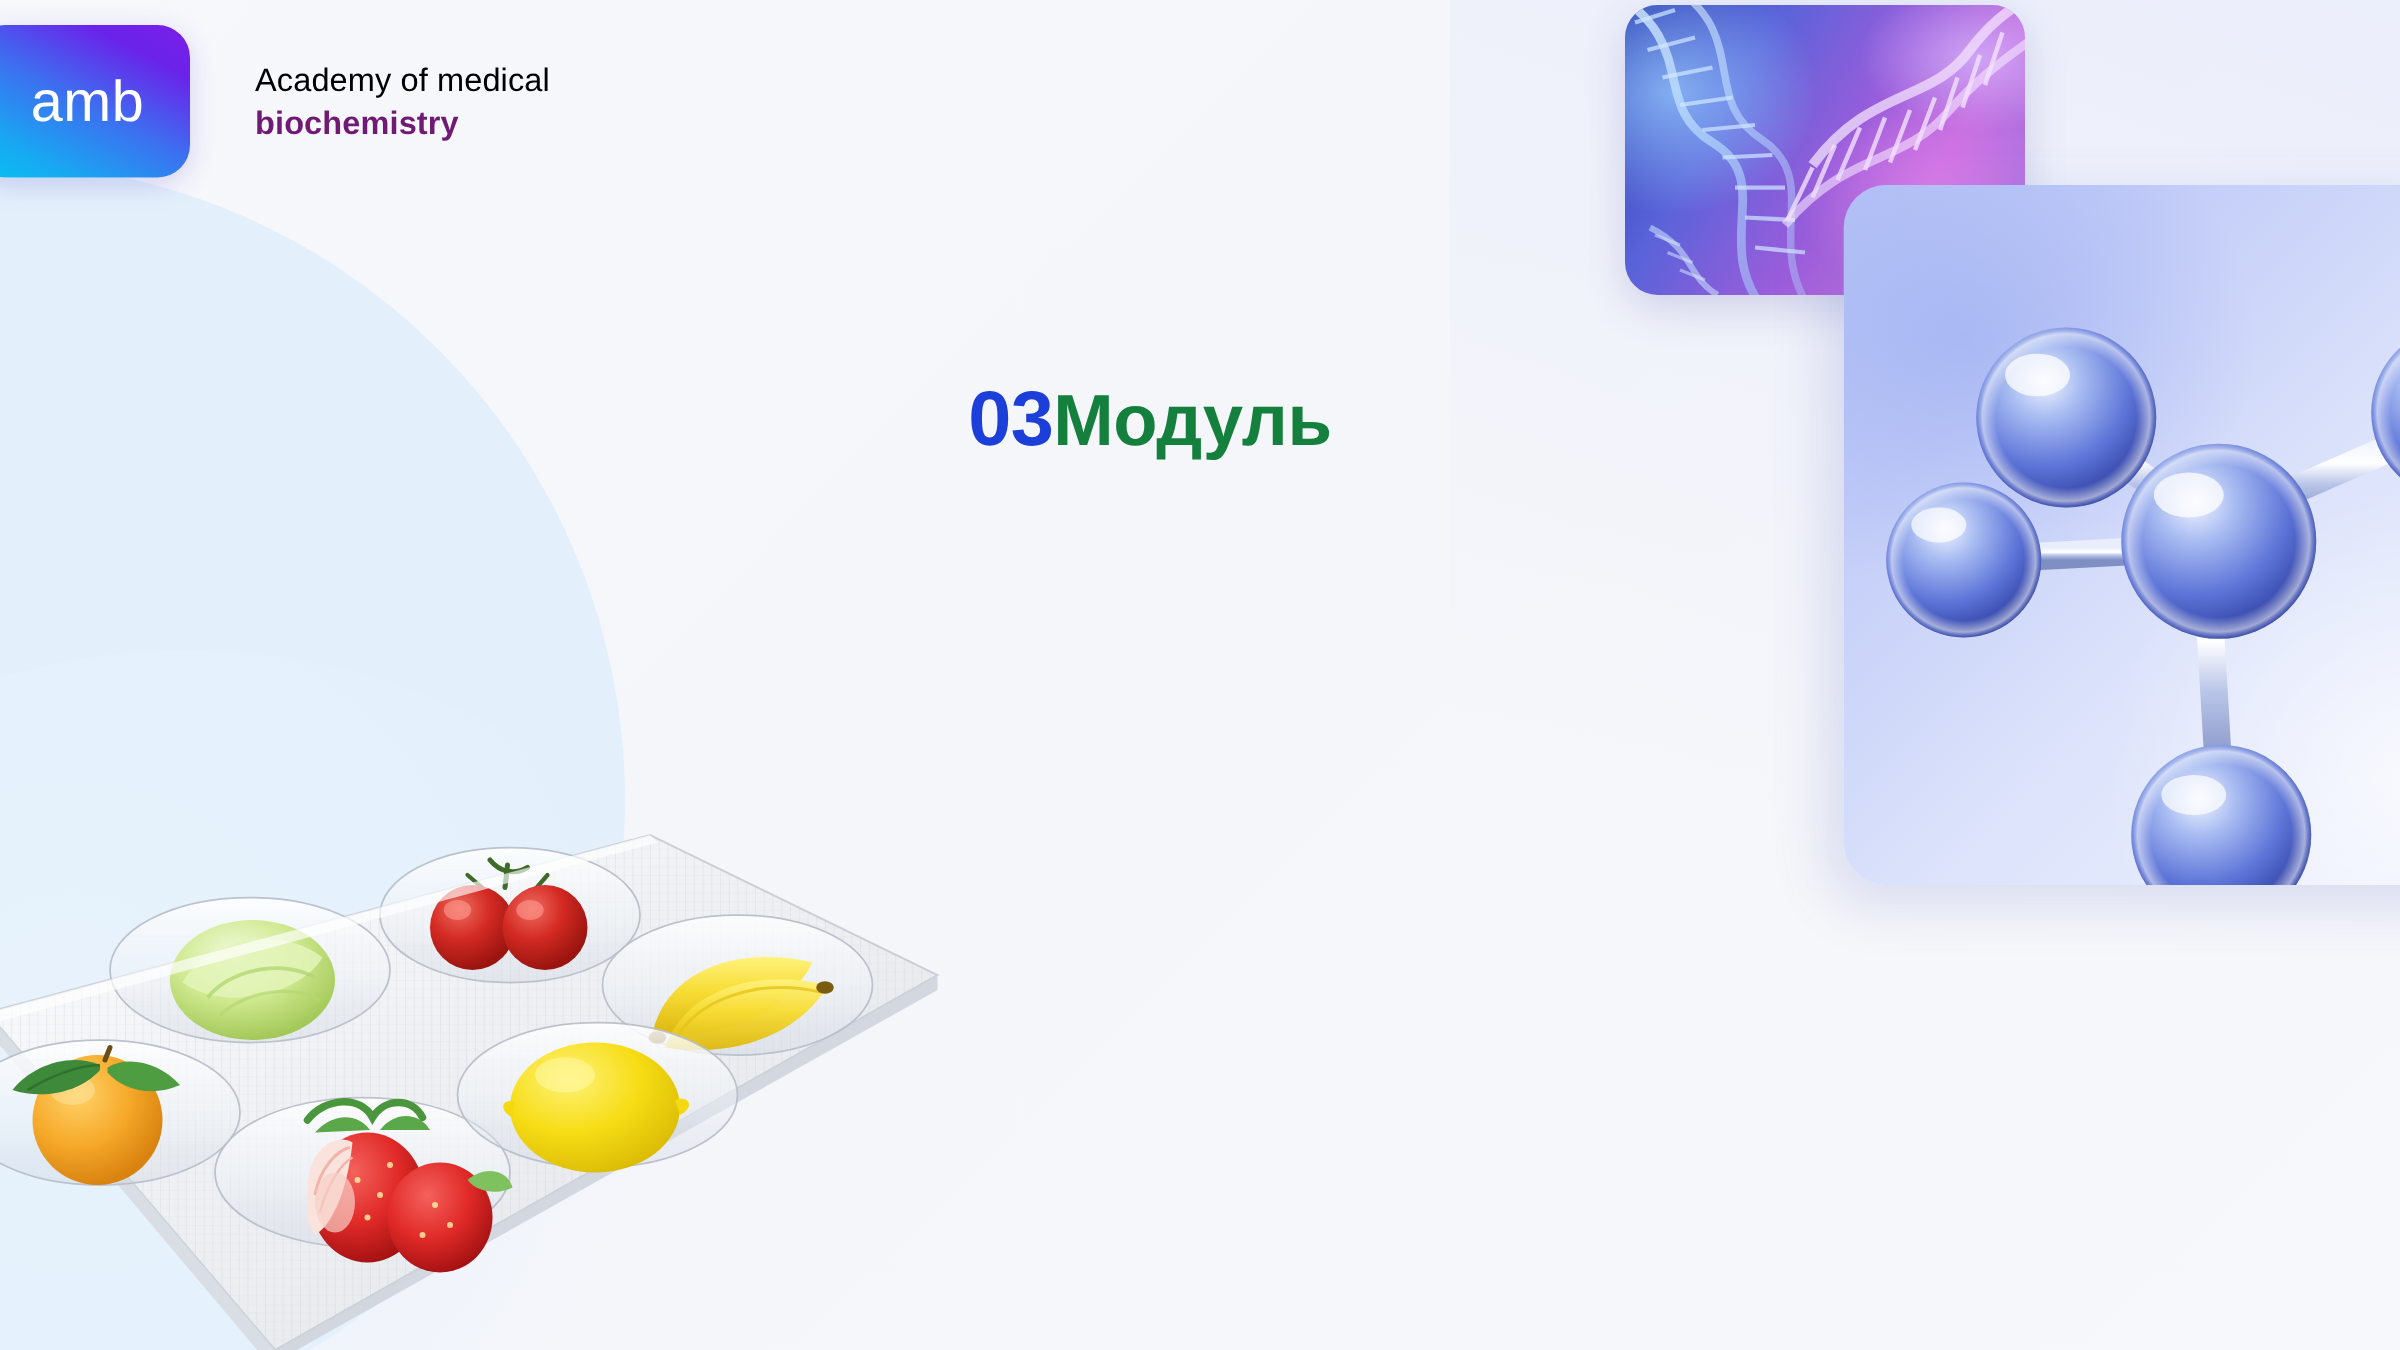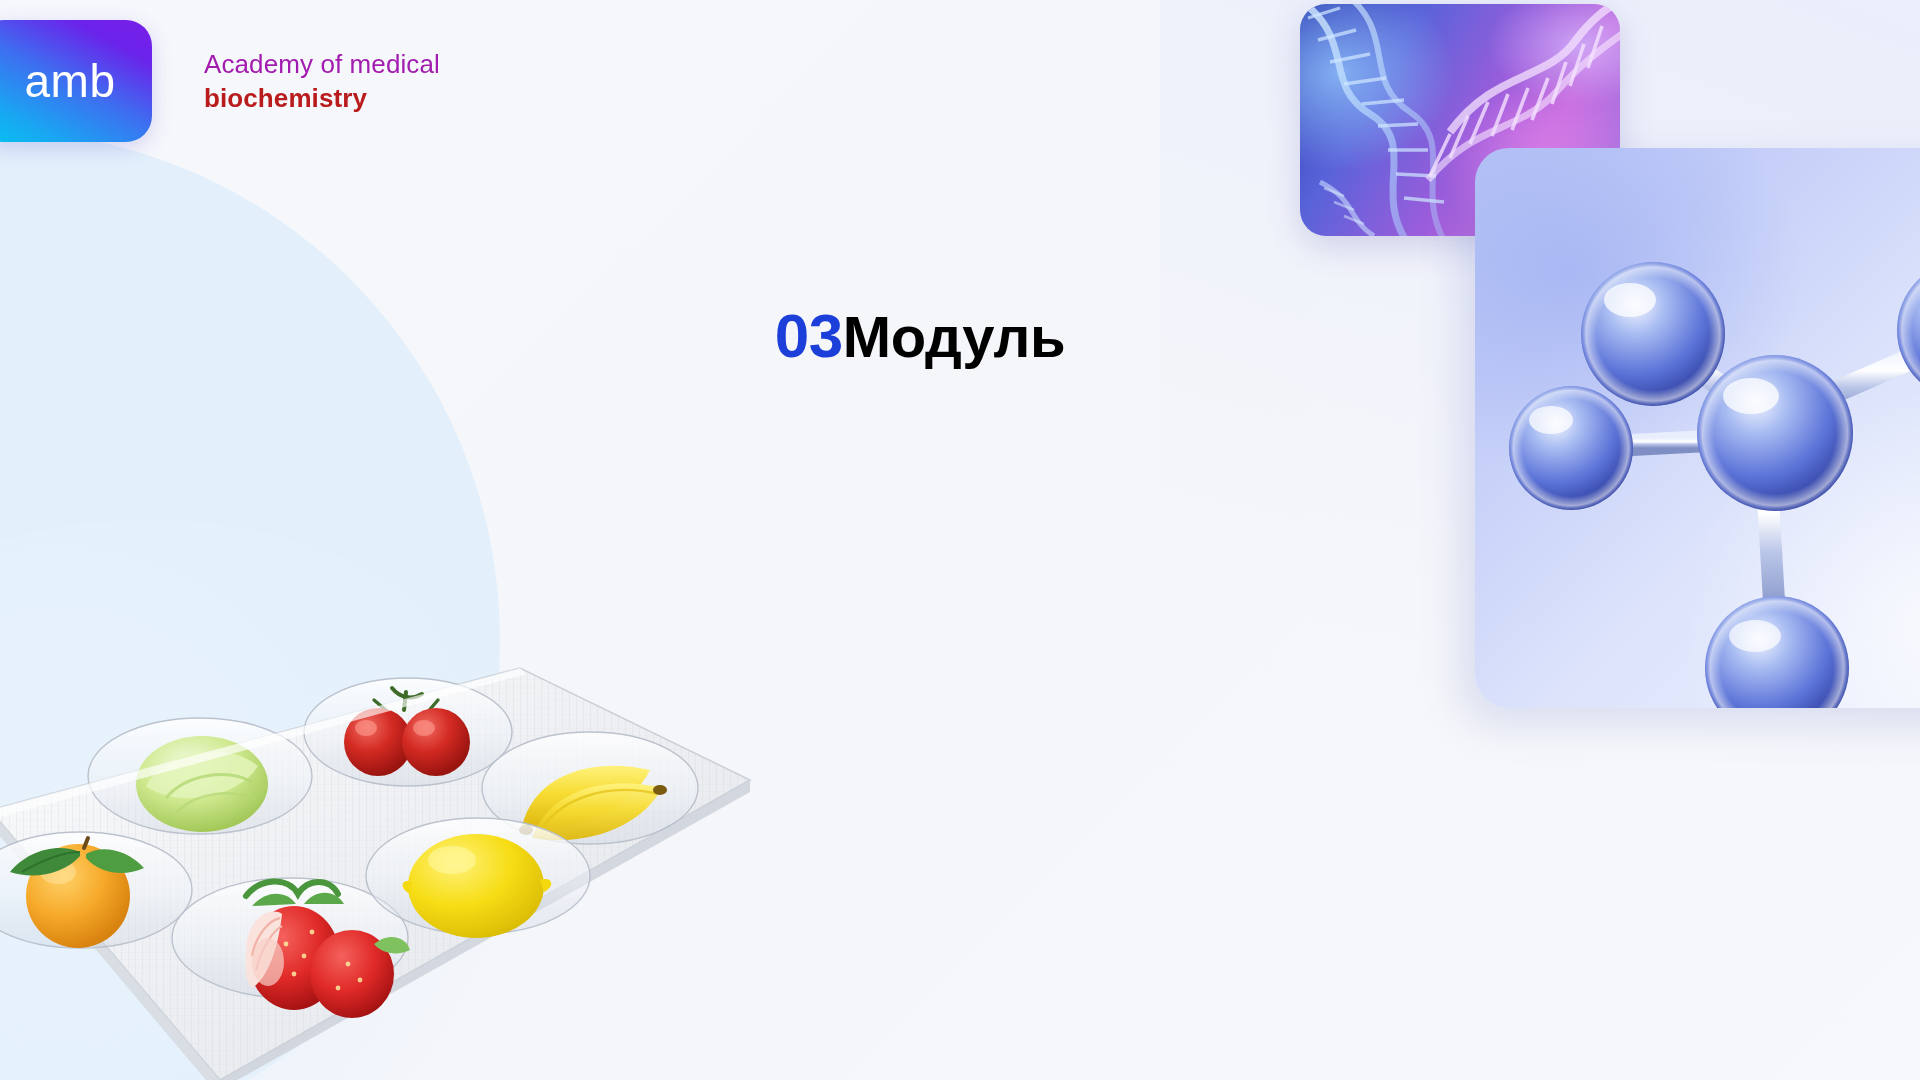--- a/index.html
+++ b/index.html
@@ -75,27 +75,27 @@
     letter-spacing: 0.5px;
     line-height: 1;
     padding-left: 10px;
   }
   .brand-text {
     margin-left: 52px;
     line-height: 1.32;
   }
   .brand-line1 {
     font-size: 26px;
-    color: #a21caf;
+    color: #000000;
     font-weight: 400;
     letter-spacing: 0.1px;
   }
   .brand-line2 {
     font-size: 26px;
-    color: #b91c1c;
+    color: #701a75;
     font-weight: 700;
     letter-spacing: 0.1px;
   }
 
   
   .module-block {
     position: absolute;
     left: 620px;
     top: 300px;
     width: 600px;
@@ -109,21 +109,21 @@
   }
   .module-number {
     font-size: 62px;
     font-weight: 700;
     color: #1b3fd8;
     letter-spacing: -0.5px;
   }
   .module-word {
     font-size: 58px;
     font-weight: 700;
-    color: #000000;
+    color: #15803d;
     letter-spacing: -0.3px;
   }
   .module-sub {
     margin-top: 68px;
     font-size: 25px;
     line-height: 1.62;
     color: #6e7688;
     font-weight: 400;
   }
   .module-sub span { display: block; }

